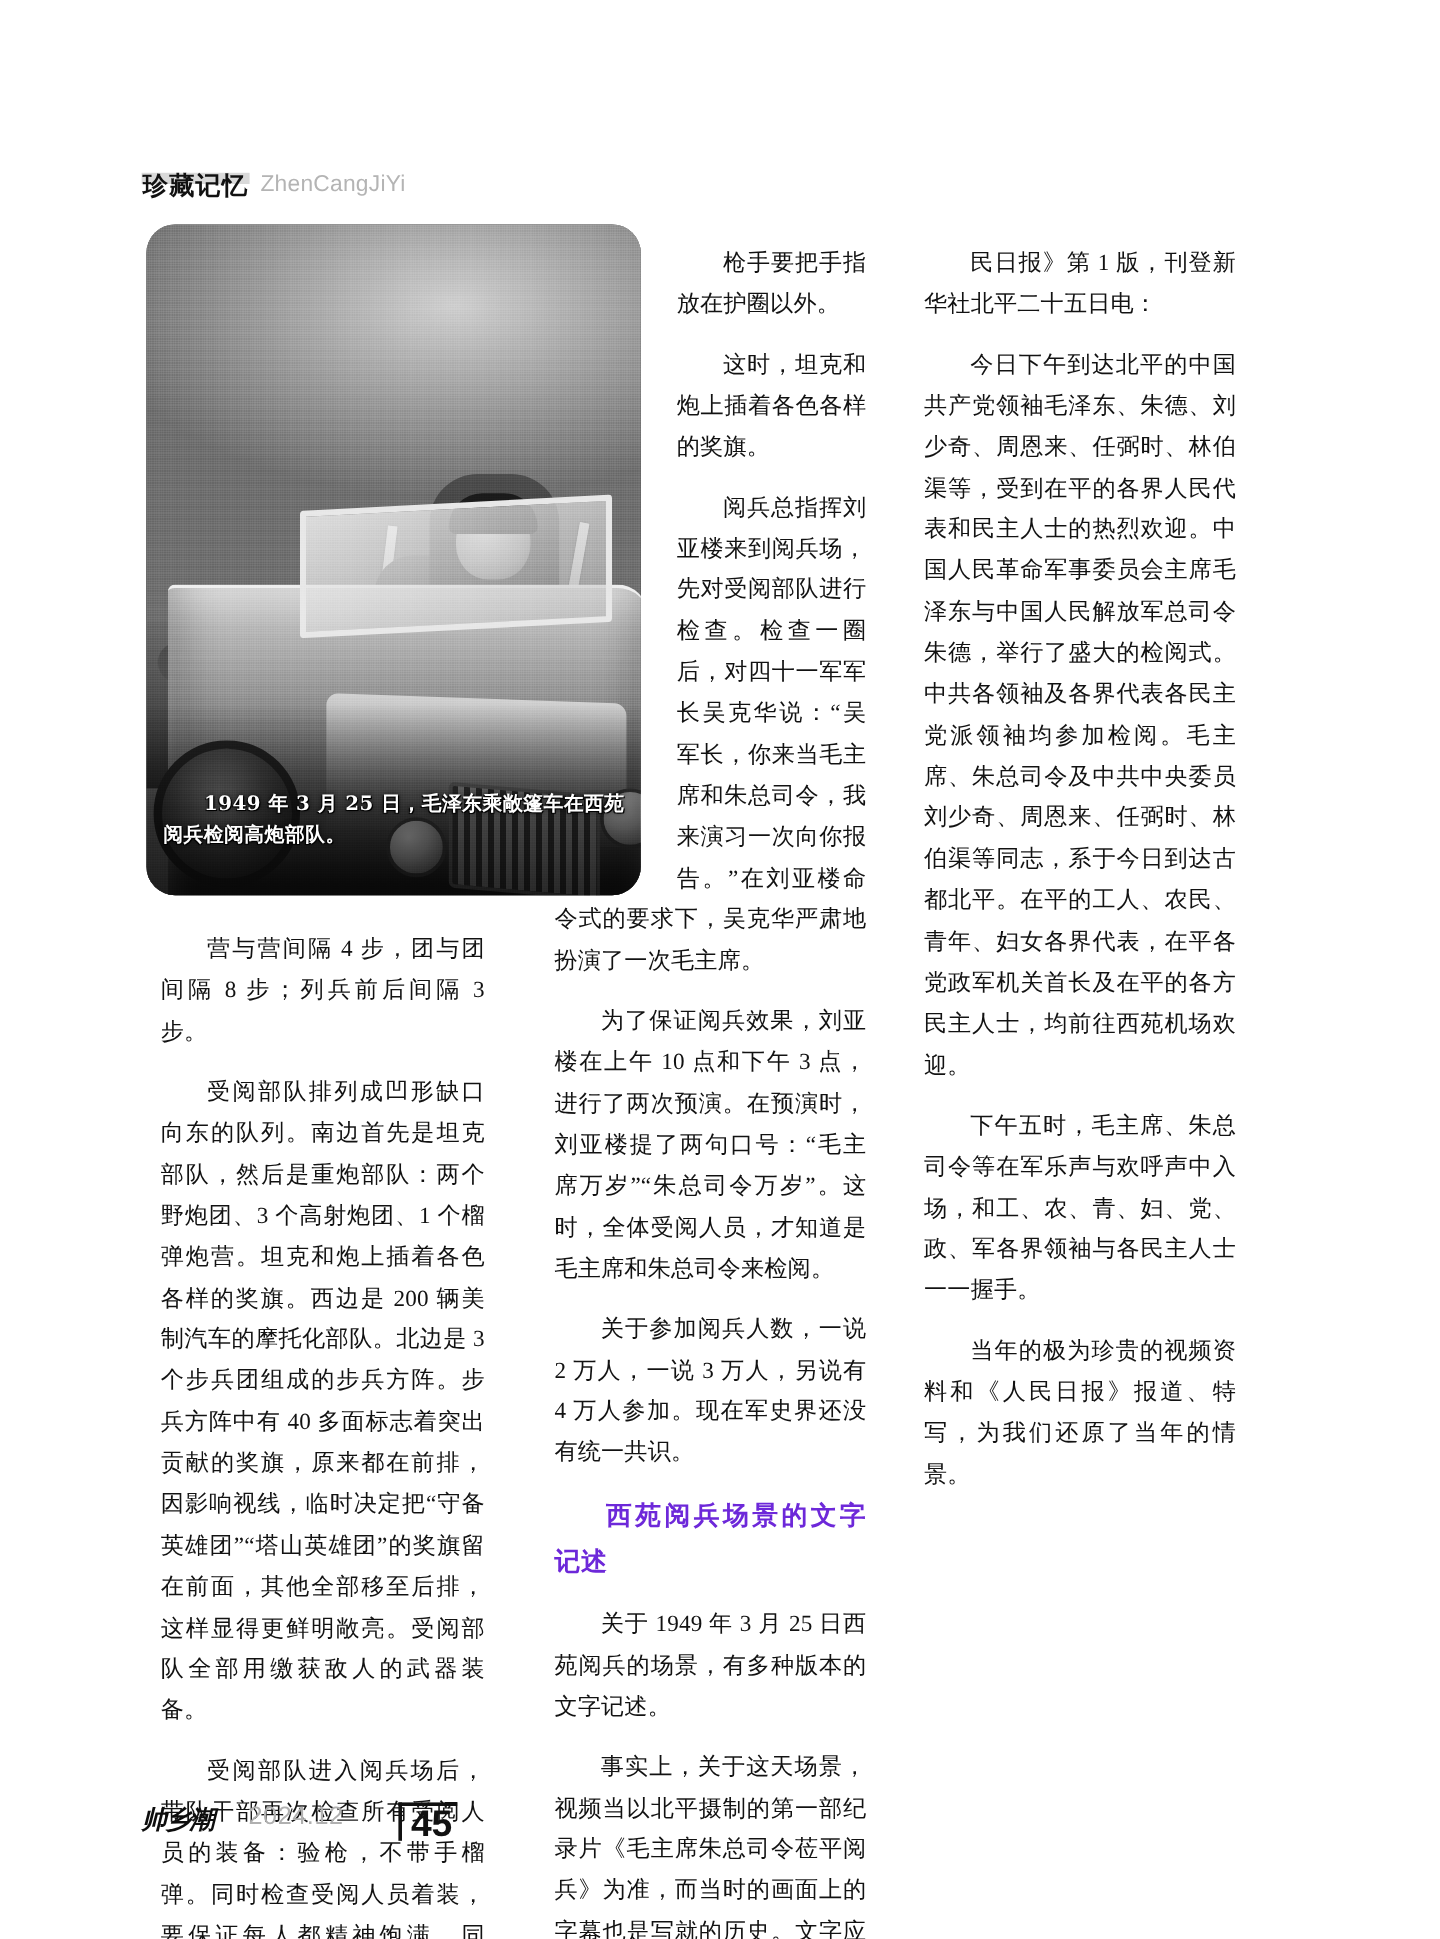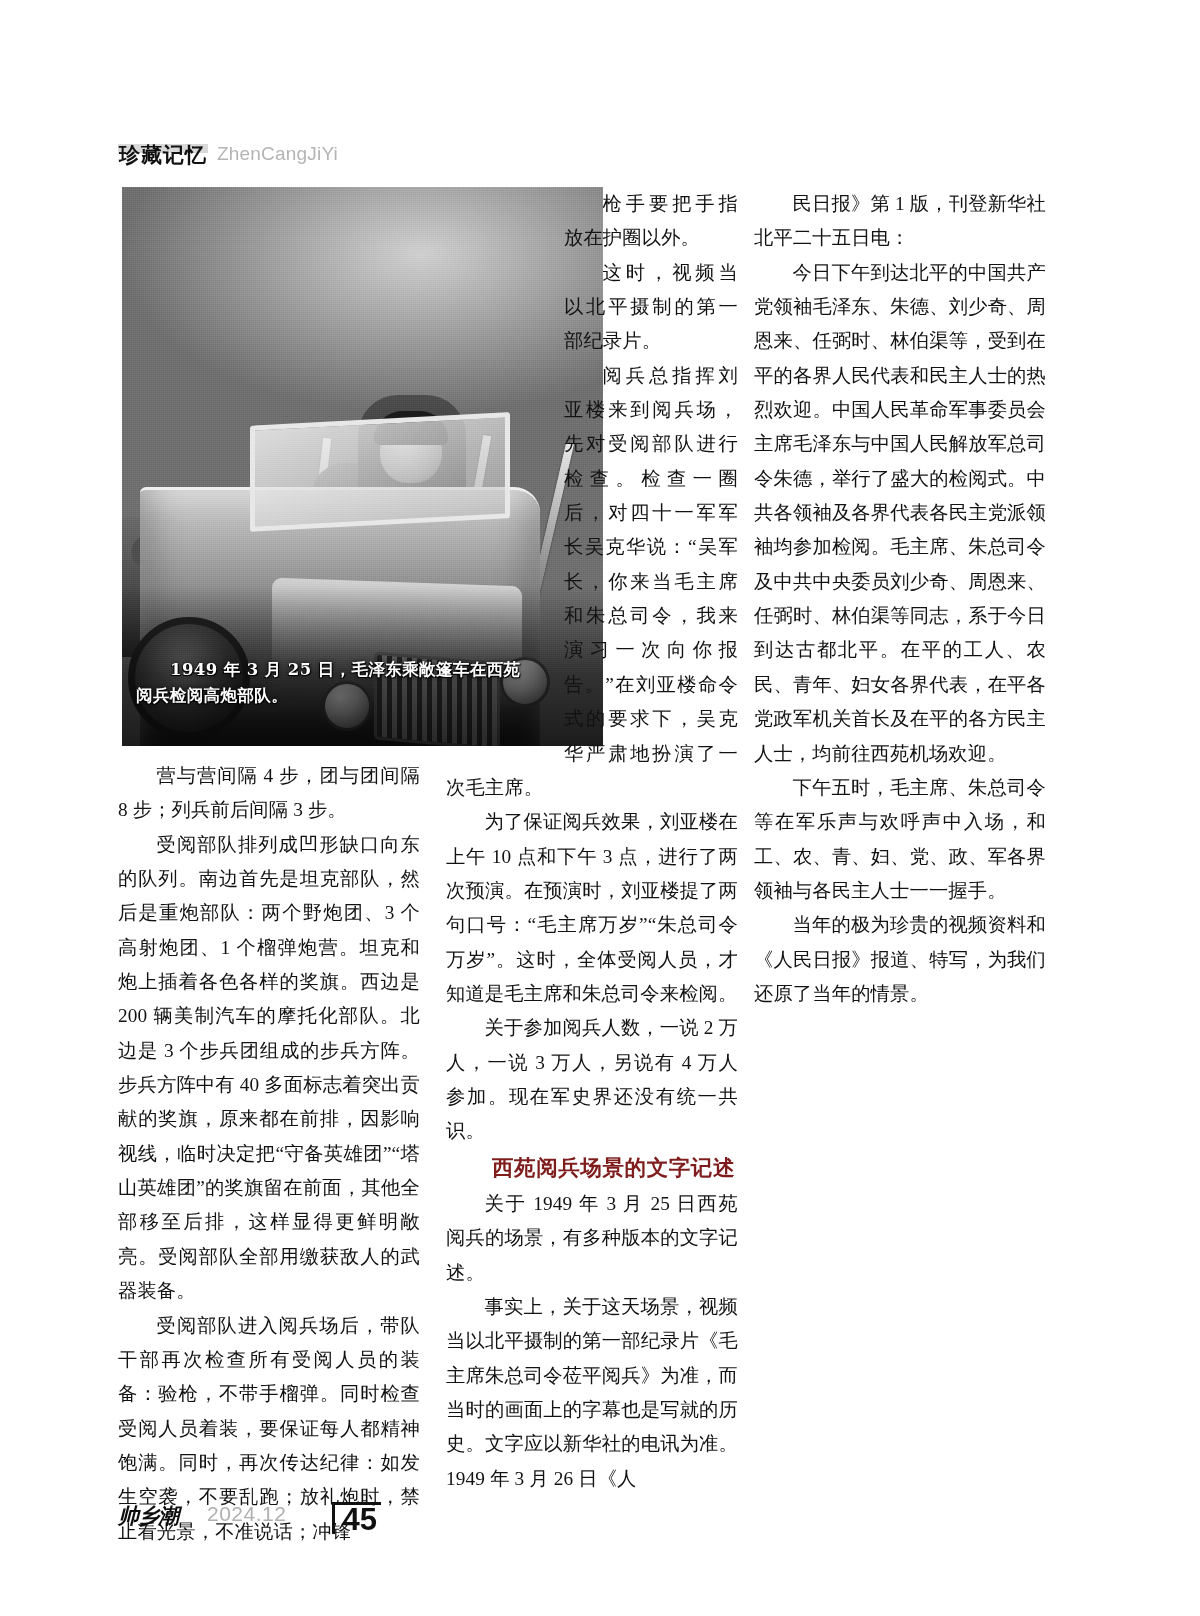--- a/index.html
+++ b/index.html
@@ -49,24 +49,25 @@
     color: #b4b4b4;
     letter-spacing: 0.2px;
     padding-bottom: 1px;
   }
 
   
   .photo {
     position: absolute;
     left: 122px;
     top: 172px;
-    width: 481px;
+    width: 412px;
     height: 559px;
     overflow: hidden;
     background: #000000;
+    border-radius: 24px;
   }
   .photo .sky {
     position: absolute; inset: 0;
     background:
       radial-gradient(ellipse 300px 160px at 62% 12%, #cfcfcf 0%, #9a9a9a 55%, #6f6f6f 100%),
       linear-gradient(to bottom, #b9b9b9 0%, #8d8d8d 28%, #555 63%, #2e2e2e 100%);
   }
   .photo .grain {
     position: absolute; inset: 0;
     background-image:
@@ -201,45 +202,44 @@
   .col {
     position: absolute;
     font-size: 19.3px;
     line-height: 1.78;
     text-align: justify;
     text-justify: inter-character;
     color: #121212;
     letter-spacing: .15px;
   }
   .col p {
-    margin: 0;
+    margin: 16px;
     text-indent: 2em;
   }
 
   #col1 { left: 118px; top: 744px; width: 302px; }
   #col2 { left: 446px; top: 172px; width: 292px; }
   #col3 { left: 754px; top: 172px; width: 292px; }
 
   
   #col2 .wrap-shape {
     float: left;
     width: 118px;
     height: 562px;
     shape-outside: inset(0);
   }
 
   .subhead {
     font-family: "DejaVu Sans", sans-serif;
     font-weight: 700;
     font-size: 21.5px;
     letter-spacing: .6px;
-    text-align: center;
     margin: 26px 0 22px 0;
     text-indent: 0;
-    color: #7f1d1d;
+    color: #6d28d9;
   }
 
   
   .footer {
     position: absolute;
     left: 118px;
     top: 1487px;
     display: flex;
     align-items: flex-start;
     height: 38px;
@@ -313,21 +313,21 @@
 
   <div class="col" id="col1">
     <p>营与营间隔 4 步，团与团间隔 8 步；列兵前后间隔 3 步。</p>
     <p>受阅部队排列成凹形缺口向东的队列。南边首先是坦克部队，然后是重炮部队：两个野炮团、3 个高射炮团、1 个榴弹炮营。坦克和炮上插着各色各样的奖旗。西边是 200 辆美制汽车的摩托化部队。北边是 3 个步兵团组成的步兵方阵。步兵方阵中有 40 多面标志着突出贡献的奖旗，原来都在前排，因影响视线，临时决定把“守备英雄团”“塔山英雄团”的奖旗留在前面，其他全部移至后排，这样显得更鲜明敞亮。受阅部队全部用缴获敌人的武器装备。</p>
     <p>受阅部队进入阅兵场后，带队干部再次检查所有受阅人员的装备：验枪，不带手榴弹。同时检查受阅人员着装，要保证每人都精神饱满。同时，再次传达纪律：如发生空袭，不要乱跑；放礼炮时，禁止看光景，不准说话；冲锋</p>
   </div>
 
   <div class="col" id="col2">
     <div class="wrap-shape"></div>
     <p>枪手要把手指放在护圈以外。</p>
-    <p>这时，视频当以北平摄制的第一部纪录片。</p>
+    <p>这时，坦克和炮上插着各色各样的奖旗。</p>
     <p>阅兵总指挥刘亚楼来到阅兵场，先对受阅部队进行检查。检查一圈后，对四十一军军长吴克华说：“吴军长，你来当毛主席和朱总司令，我来演习一次向你报告。”在刘亚楼命令式的要求下，吴克华严肃地扮演了一次毛主席。</p>
     <p>为了保证阅兵效果，刘亚楼在上午 10 点和下午 3 点，进行了两次预演。在预演时，刘亚楼提了两句口号：“毛主席万岁”“朱总司令万岁”。这时，全体受阅人员，才知道是毛主席和朱总司令来检阅。</p>
     <p>关于参加阅兵人数，一说 2 万人，一说 3 万人，另说有 4 万人参加。现在军史界还没有统一共识。</p>
     <p class="subhead">西苑阅兵场景的文字记述</p>
     <p>关于 1949 年 3 月 25 日西苑阅兵的场景，有多种版本的文字记述。</p>
     <p>事实上，关于这天场景，视频当以北平摄制的第一部纪录片《毛主席朱总司令莅平阅兵》为准，而当时的画面上的字幕也是写就的历史。文字应以新华社的电讯为准。1949 年 3 月 26 日《人</p>
   </div>
 
   <div class="col" id="col3">
     <p>民日报》第 1 版，刊登新华社北平二十五日电：</p>

